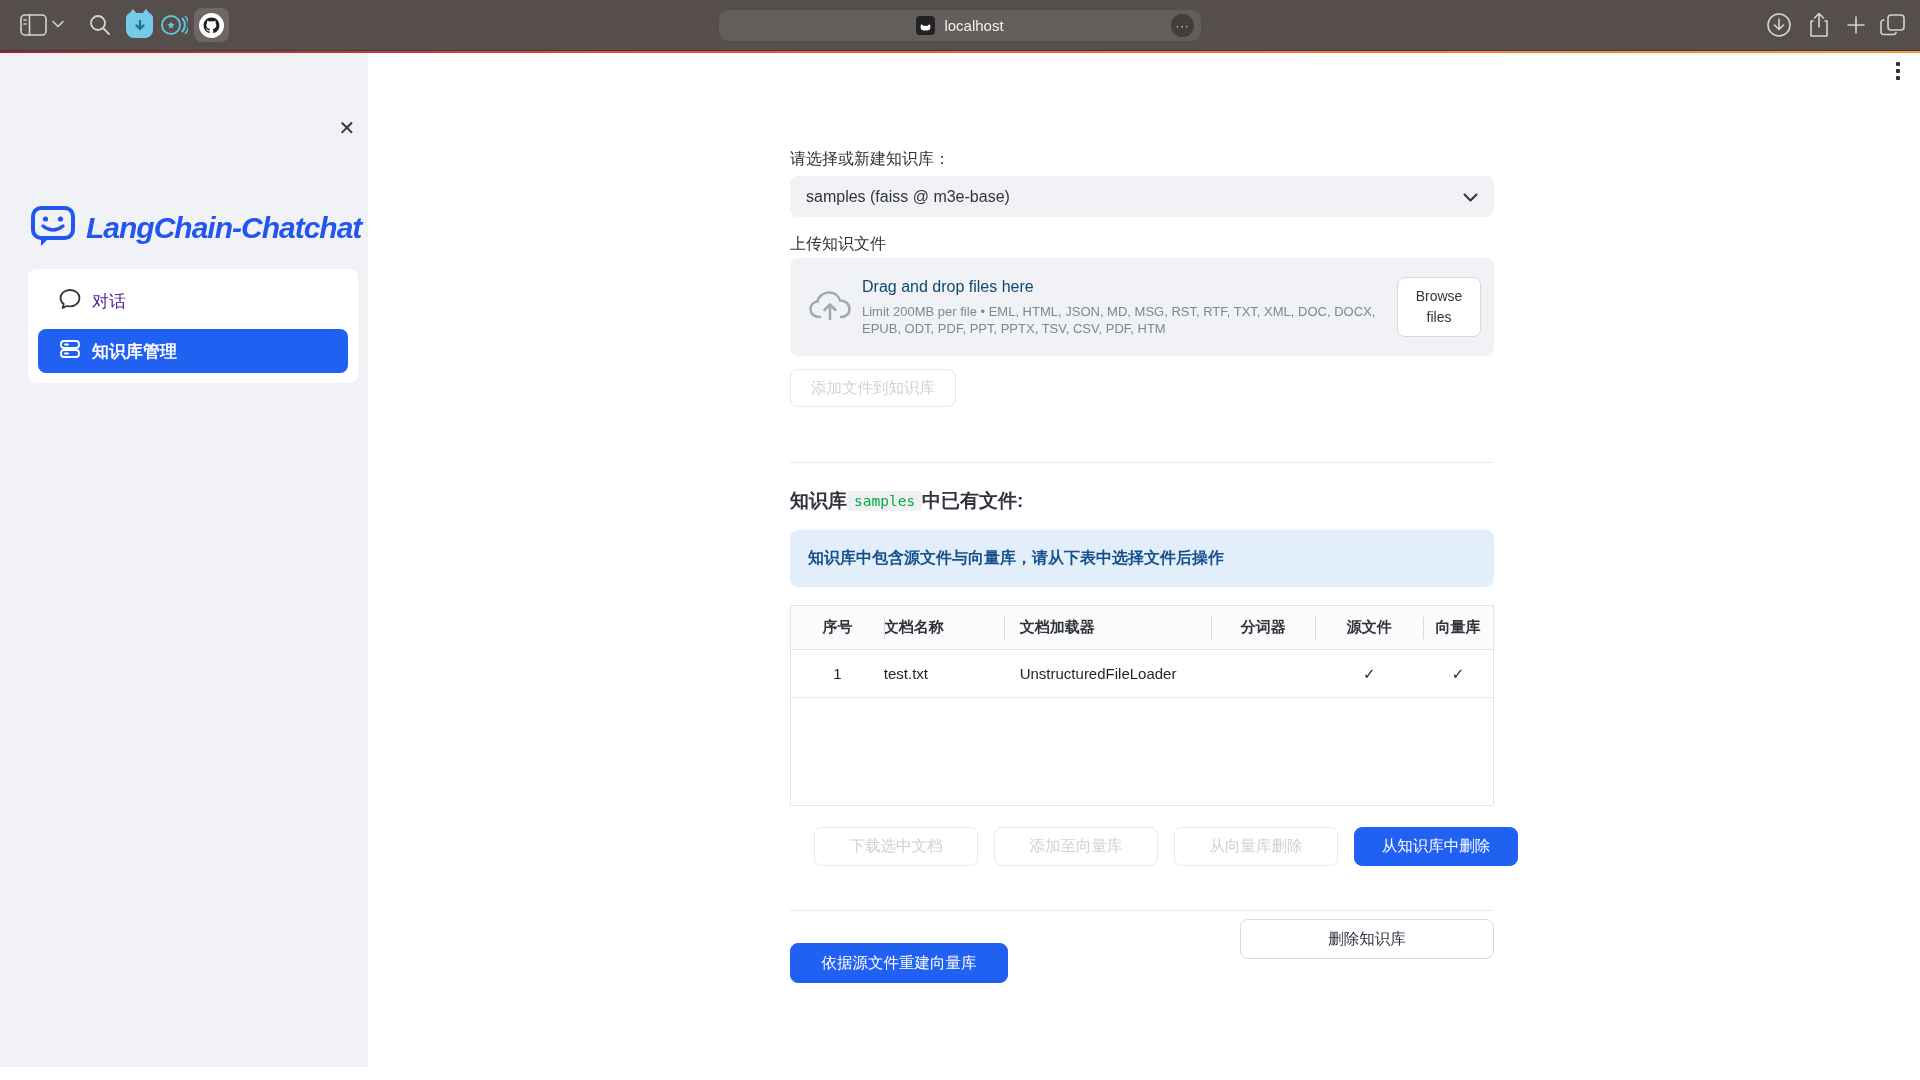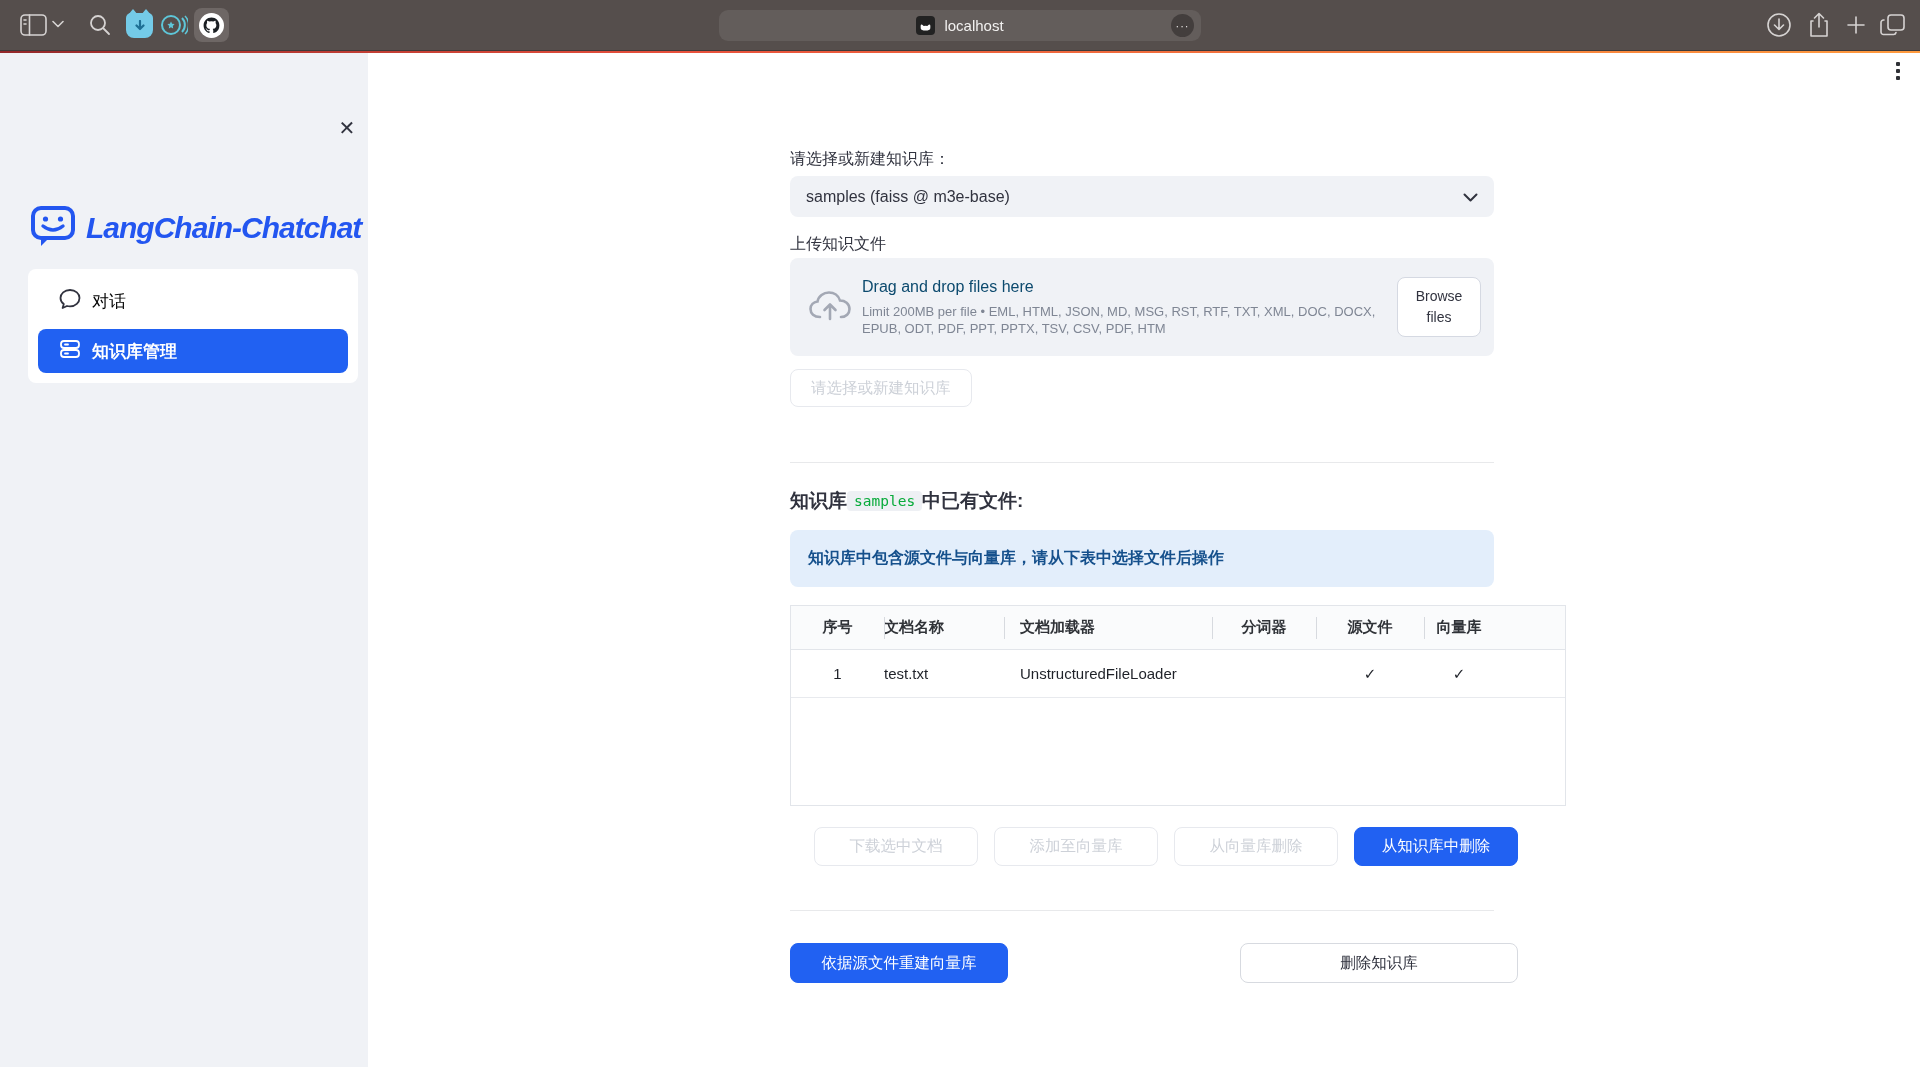--- a/index.html
+++ b/index.html
@@ -35,21 +35,21 @@
   #sidebar { position:absolute; left:0; top:53px; width:368px; height:1014px; background:#f0f2f6; }
   #sidebar-close { position:absolute; left:334px; top:62px; width:26px; height:26px;
     display:flex; align-items:center; justify-content:center;
     color:#31333f; font-size:20px; cursor:pointer; }
   #logo { position:absolute; left:30px; top:150px; display:flex; align-items:center; gap:10px; }
   #logo-text { color:var(--logo-blue,#2356f0); font-size:30px; font-weight:bold; font-style:italic;
     letter-spacing:-1px; }
   #navcard { position:absolute; left:28px; top:216px; width:330px; height:114px;
     background:#fff; border-radius:8px; padding:10px 10px; display:flex; flex-direction:column; gap:6px; }
   .nav-item { height:44px; border-radius:8px; display:flex; align-items:center;
-    padding-left:20px; gap:10px; font-size:17px; color:#000000; cursor:pointer; }
+    padding-left:20px; gap:10px; font-size:17px; color:#4c1d95; cursor:pointer; }
   .nav-item.active { background:var(--accent,#2161f2); color:#fff; font-weight:bold; }
 
   
   #kebab { position:absolute; left:1890px; top:62px; width:16px; height:26px;
     display:flex; flex-direction:column; align-items:center; gap:3px; cursor:pointer; }
   #kebab span { width:4px; height:4px; background:#2f3136; border-radius:1px; }
 
   .field-label { position:absolute; font-size:16px; color:#31333f; }
   #lbl-select { left:790px; top:149px; }
   #lbl-upload { left:790px; top:234px; }
@@ -84,21 +84,21 @@
     color:#31333f; display:flex; align-items:center; }
   #kb-code { font-family:"DejaVu Sans Mono","Liberation Mono",monospace; font-size:14.5px;
     font-weight:normal; color:var(--code-green,#09ab3b); background:#eef0f4;
     border-radius:4px; padding:2px 7px; }
 
   #infobox { position:absolute; left:790px; top:530px; width:704px; height:57px;
     background:var(--info-bg,#e3eefb); border-radius:8px; display:flex; align-items:center;
     padding:0 18px; }
   #info-text { font-size:16px; font-weight:bold; color:var(--info-text,#15508c); }
 
-  #filetable { position:absolute; left:790px; top:605px; width:776px; height:201px;
+  #filetable { position:absolute; left:790px; top:605px; width:704px; height:201px;
     border:1px solid #e2e5ea; background:#fff; }
   .trow { display:flex; }
   #thead { height:44px; background:#fafbfc; border-bottom:1px solid #e2e5ea; }
   #tbodyrow { height:48px; border-bottom:1px solid #e8eaee; }
   .tc { display:flex; align-items:center; font-size:15px; position:relative; }
   .tc.c0 { width:93px; justify-content:center; }
   .tc.c1 { width:120px; padding-left:0; }
   .tc.c2 { width:208px; padding-left:16px; }
   .tc.c3 { width:104px; justify-content:center; }
   .tc.c4 { width:108px; justify-content:center; }
@@ -106,21 +106,21 @@
   #thead .tc { font-weight:bold; color:#303338; }
   #thead .tc + .tc::before { content:""; position:absolute; left:0; top:11px; width:1px;
     height:22px; background:#d7dadf; }
   #tbodyrow .tc { color:#1f2229; }
 
   #actions { position:absolute; left:790px; top:827px; width:704px; height:39px;
     display:flex; gap:16px;margin-left:24px; }
   #actions .btn { flex:1; height:39px; }
 
   #rebuild-btn { position:absolute; left:790px; top:943px; width:218px; height:40px; }
-  #delete-btn { position:absolute; left:1240px; top:943px; width:278px; height:40px; }
+  #delete-btn { position:absolute; left:1240px; top:919px; width:254px; height:40px; }
 
   .icon-stroke { stroke:#d6d3d2; fill:none; stroke-width:1.6; stroke-linecap:round; stroke-linejoin:round; }
 </style>
 </head>
 <body>
 
 <div id="screen">
 
   <div id="toolbar">
     <div class="tb-icon" style="left:20px;top:14px">
@@ -266,21 +266,21 @@
       <svg width="44" height="36" viewBox="0 0 44 36">
         <path d="M12 29 C6 29 2.5 25.5 2.5 21 C2.5 17 5.5 14 9.5 13.5 C10.5 8 15.5 4.5 21 4.5 C26 4.5 30.5 7.5 32 12.5 C37 12.5 41.5 15.5 41.5 21 C41.5 25.5 38 29 33 29" fill="none" stroke="#a3a8b4" stroke-width="2.6" stroke-linecap="round"></path>
         <path d="M22 31 L22 17 M16.5 22 L22 16.5 L27.5 22" fill="none" stroke="#a3a8b4" stroke-width="2.6" stroke-linecap="round" stroke-linejoin="round"></path>
       </svg>
     </span>
     <div id="dz-title">Drag and drop files here</div>
     <div id="dz-limit">Limit 200MB per file • EML, HTML, JSON, MD, MSG, RST, RTF, TXT, XML, DOC, DOCX, EPUB, ODT, PDF, PPT, PPTX, TSV, CSV, PDF, HTM</div>
     <div id="browse-btn" class="btn">Browse files</div>
   </div>
 
-  <div id="add-btn" class="btn btn-disabled">请选择或新建知识库</div>
+  <div id="add-btn" class="btn btn-disabled">添加文件到知识库</div>
 
   <div id="divider1" class="divider"></div>
 
   <div id="heading">
     <span>知识库</span>
     <span id="kb-code">samples</span>
     <span>中已有文件:</span>
   </div>
 
   <div id="infobox">

